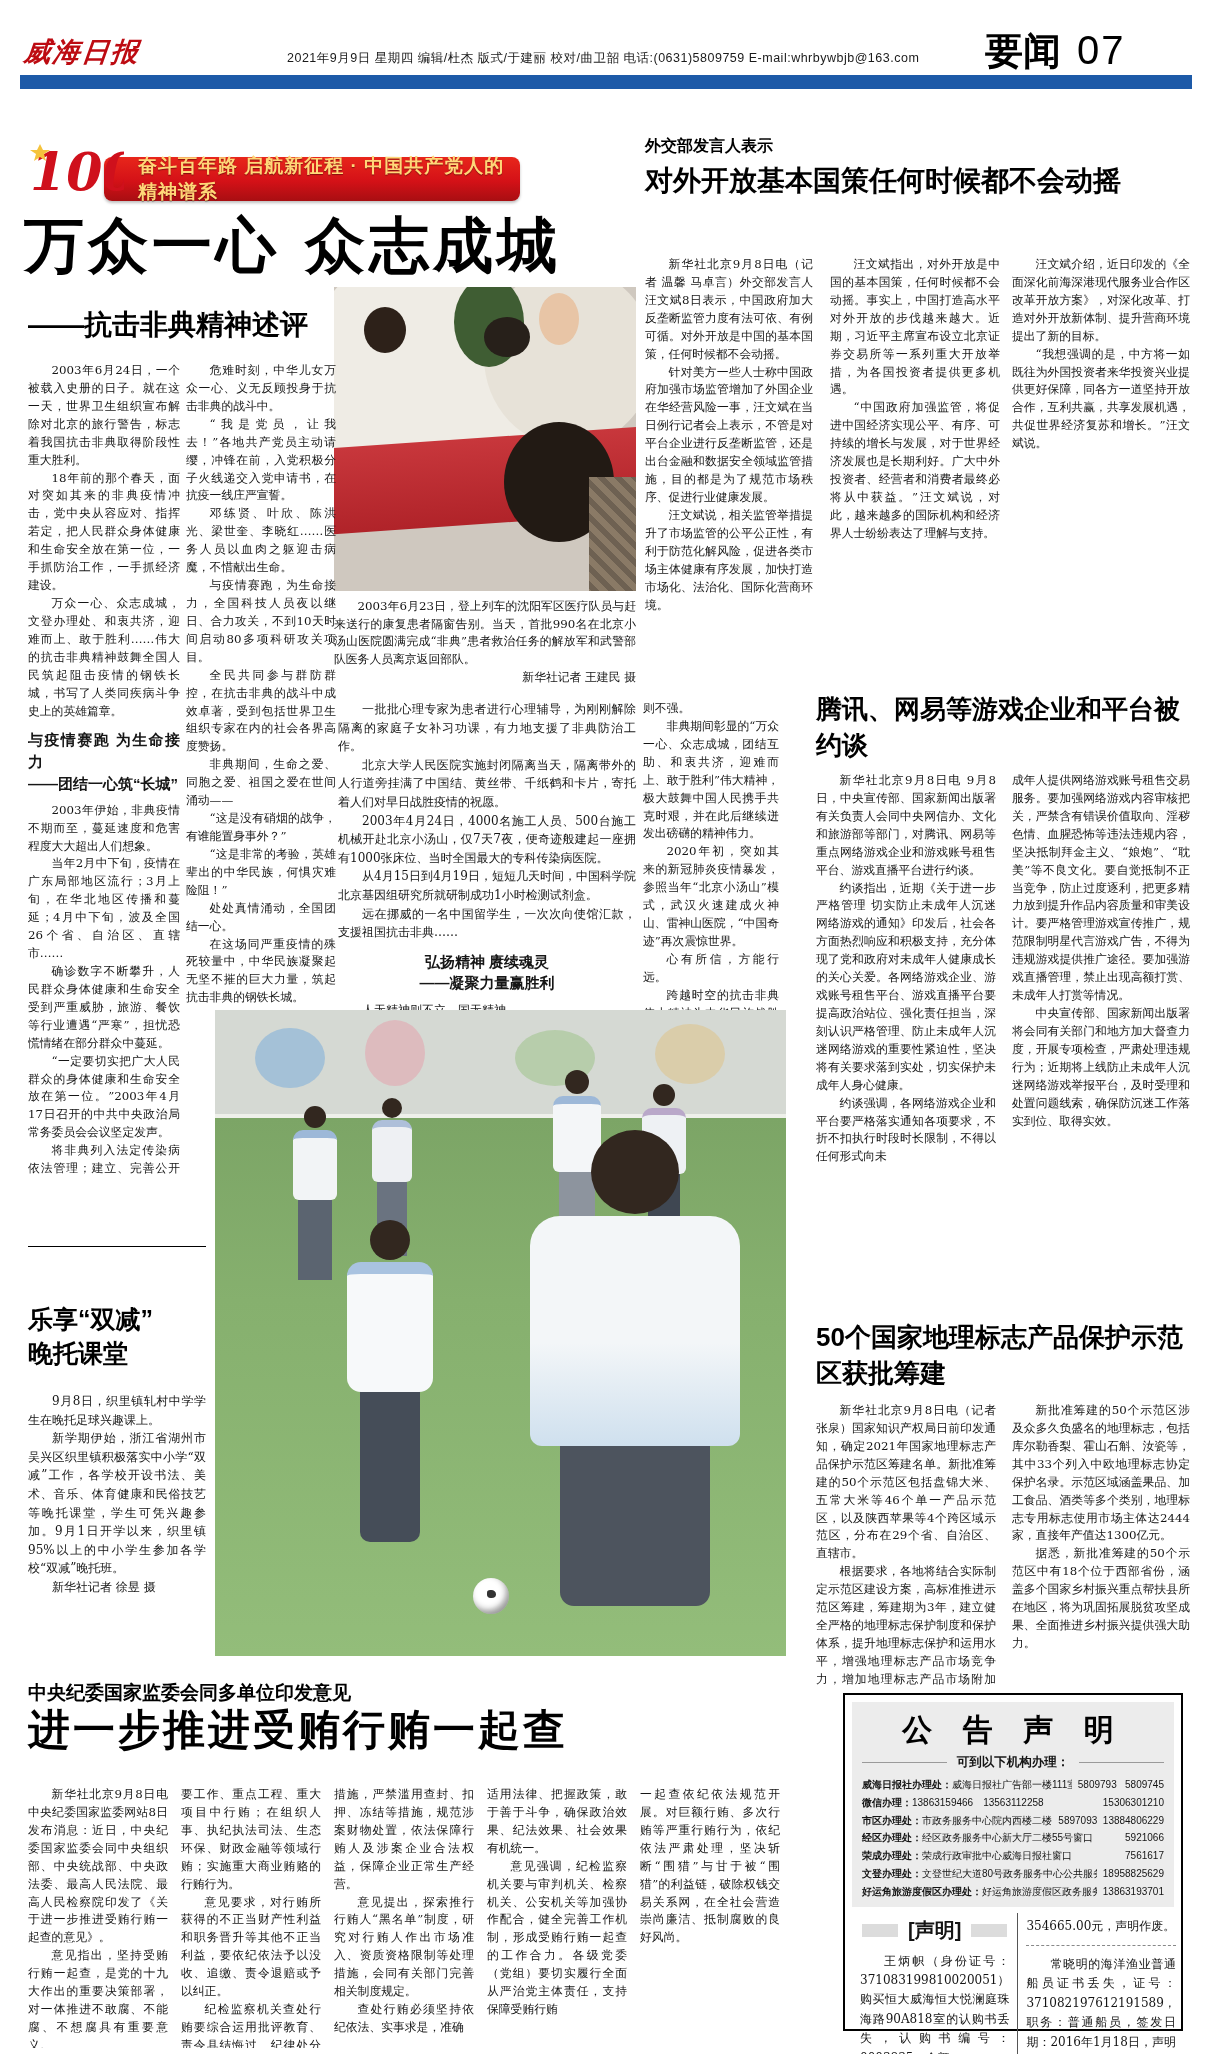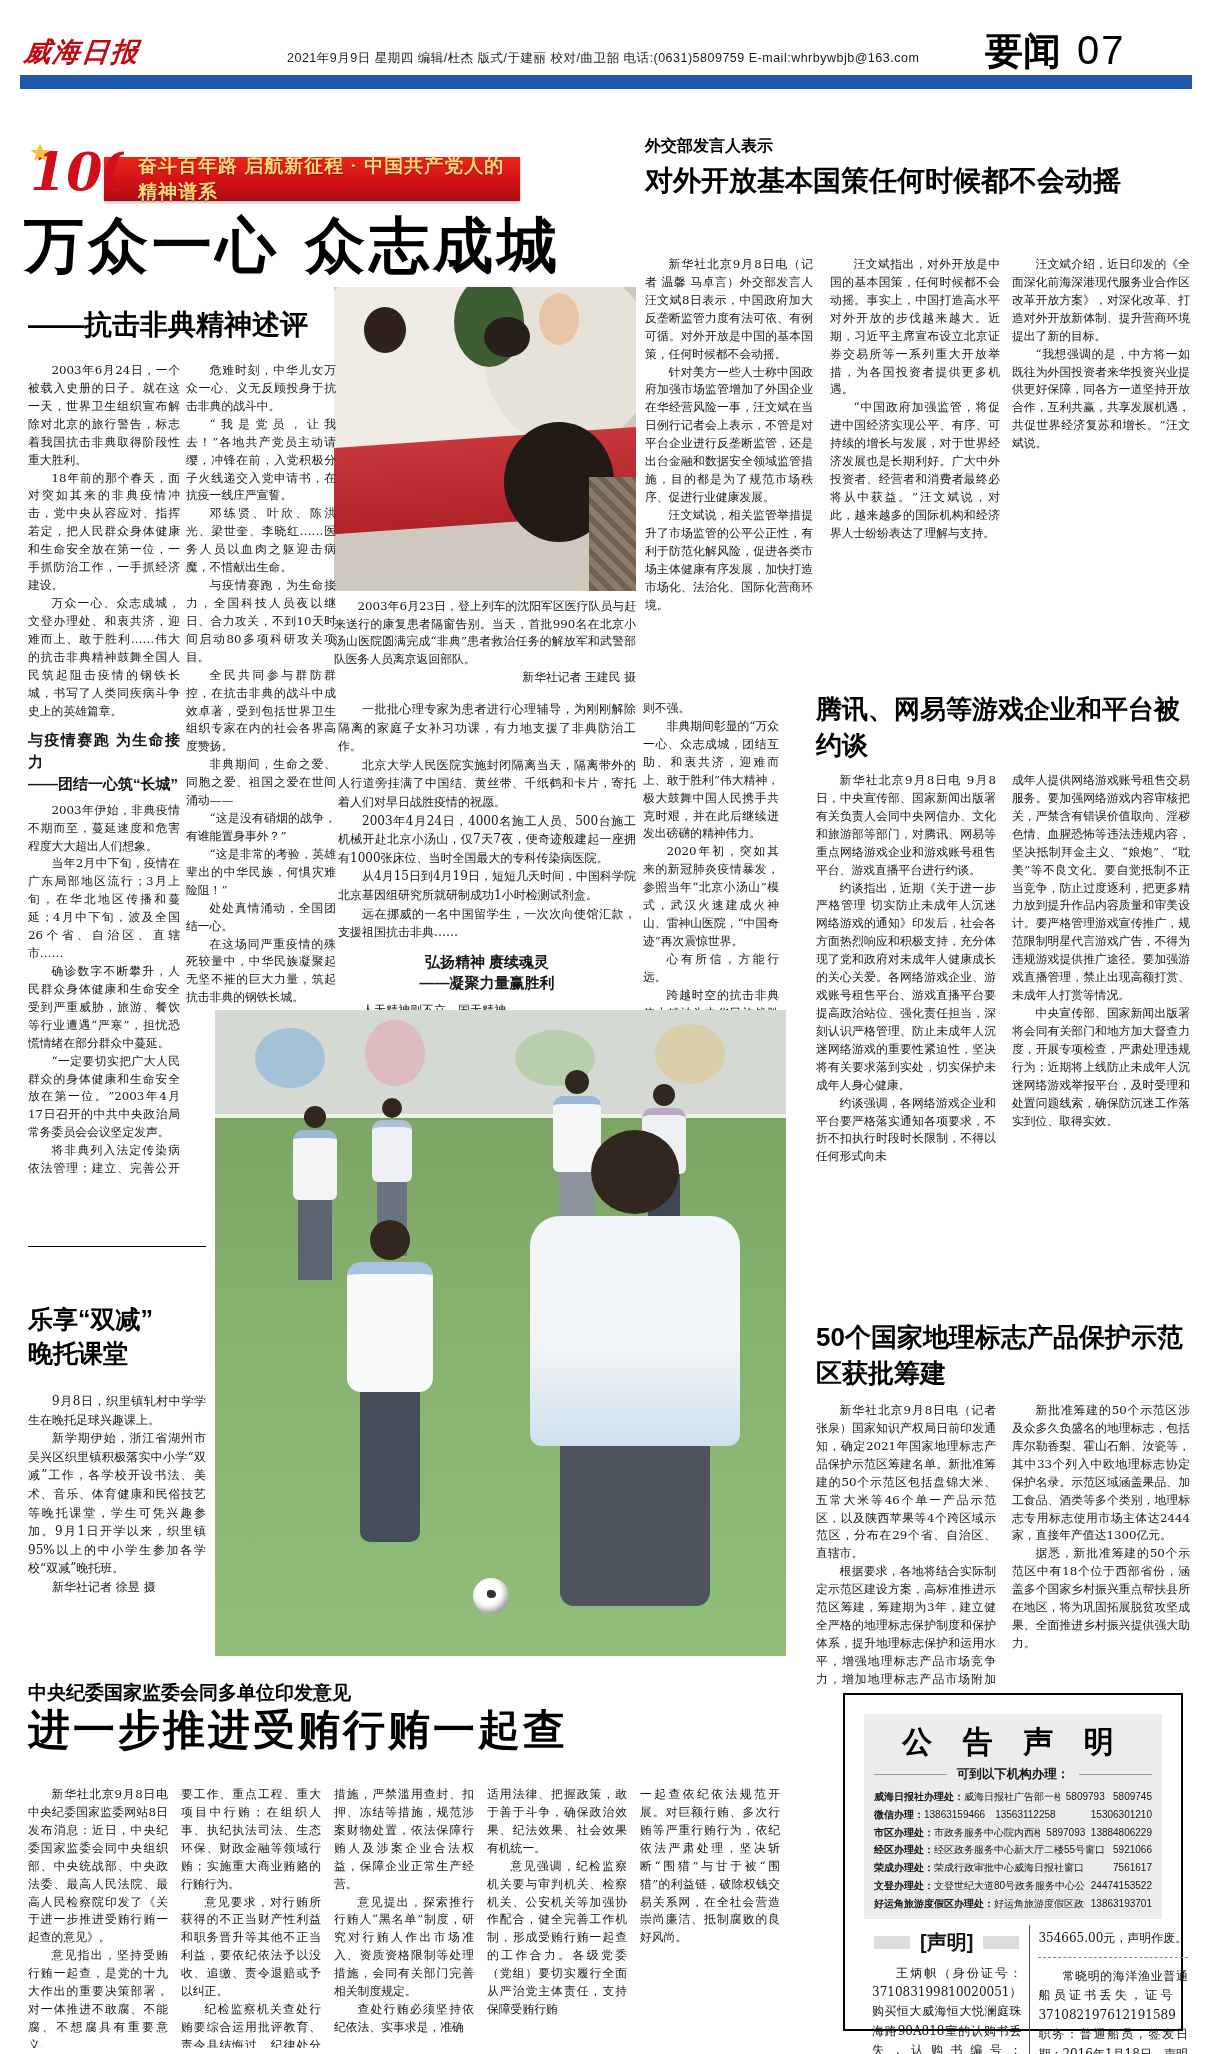--- a/index.html
+++ b/index.html
@@ -7,21 +7,21 @@
   body { width:1217px; height:2054px; position:relative; font-family:"DejaVu Serif","Liberation Serif",serif; color:#141414; overflow:hidden; }
   .abs { position:absolute; }
   
   .masthead { font-size:27px; font-weight:900; font-style:italic; color:#bd0b12; letter-spacing:2px; font-family:"DejaVu Serif",serif; transform:skewX(-6deg); }
   .dateline { font-size:12.5px; color:#1a1a1a; font-family:"Liberation Sans",sans-serif; letter-spacing:0.5px; }
   .pageinfo { font-family:"Liberation Sans",sans-serif; color:#000; display:flex; align-items:baseline; gap:16px; }
   .pageinfo .sec { font-size:38px; font-weight:900; }
   .pageinfo .num { font-size:40px; font-weight:400; letter-spacing:2px; }
   .bluebar { background:#1d5aa8; }
   
-  .ribbon { background:linear-gradient(180deg,#e8261b 0%,#d41117 55%,#a80e12 100%); display:flex; align-items:center; padding-left:34px; box-shadow:0 2px 3px rgba(0,0,0,.25); }
+  .ribbon { background:linear-gradient(180deg,#e8261b 0%,#d41117 55%,#a80e12 100%); display:flex; align-items:center; padding-left:34px; box-shadow:0 2px 3px rgba(0,0,0,.25);border-radius:8px; }
   .ribbon span { color:#ffd778; font-size:19px; font-weight:700; font-family:"Liberation Sans",sans-serif; letter-spacing:1px; text-shadow:0 1px 1px rgba(0,0,0,.4); }
   
   .hl-lead { font-size:60px; font-weight:900; letter-spacing:4px; font-family:"DejaVu Serif",serif; color:#000; line-height:1.1; }
   .hl-sub { font-size:28px; font-weight:700; font-family:"Liberation Sans",sans-serif; color:#000; }
   .byline { font-size:13px; font-family:"Liberation Sans",sans-serif; color:#222; }
   .kicker { font-size:16px; font-weight:600; font-family:"Liberation Sans",sans-serif; color:#000; }
   .hl-med { font-size:26px; font-weight:900; font-family:"Liberation Sans",sans-serif; line-height:1.38; color:#000; }
   .hl-bottom { font-size:42px; font-weight:900; font-family:"DejaVu Serif",serif; letter-spacing:3px; color:#000; }
   .kicker-lg { font-size:19px; font-weight:600; font-family:"Liberation Sans",sans-serif; color:#000; }
   
@@ -39,21 +39,21 @@
   .ph1 { background:#cfc8bf; }
   .ph2 { background:linear-gradient(180deg,#d5d9d3 0,#d5d9d3 108px,#7ca566 108px,#86b06e 45%,#93bd7a 100%); }
   .blob { position:absolute; border-radius:50%; }
   .figure { position:absolute; }
   .figure .head { background:#32271f; border-radius:50%; margin:0 auto; }
   .figure .torso { border-radius:10px 10px 6px 6px; margin:2px auto 0; }
   .figure .legs { margin:0 auto; }
   
   .ps-hl { font-size:25px; font-weight:900; font-family:"Liberation Sans",sans-serif; line-height:1.35; color:#000; }
   
-  .notice { border:2px solid #000; background:#fff; padding:19px; font-family:"Liberation Sans",sans-serif; }
+  .notice { border:2px solid #000; background:#fff; padding:7px; font-family:"Liberation Sans",sans-serif; }
   .notice-gray { background:#ececec; padding:8px 10px 6px; }
   .ntitle { text-align:center; font-size:30px; font-weight:900; letter-spacing:10px; font-family:"DejaVu Serif",serif; color:#000; }
   .nsub { display:flex; align-items:center; gap:10px; margin:3px 0 5px; font-size:12.5px; font-weight:700; }
   .nsub::before,.nsub::after { content:""; height:1px; background:#9a9a9a; flex:1; }
   .nrow { display:flex; align-items:baseline; font-size:10px; line-height:1.78; white-space:nowrap; }
   .nrow .nb { font-weight:700; }
   .nrow .nt { flex:1; overflow:hidden; }
   .nrow .np { text-align:right; margin-left:6px; white-space:pre; }
   .stmts { display:flex; margin-top:6px; font-family:"DejaVu Serif",serif; }
   .stmts .sc { flex:1; padding:4px 8px 0; }
@@ -332,21 +332,21 @@
 
         <div class="nrow">
           <span class="nb">荣成办理处：</span>
           <span class="nt">荣成行政审批中心威海日报社窗口</span>
           <span class="np">7561617</span>
         </div>
 
         <div class="nrow">
           <span class="nb">文登办理处：</span>
           <span class="nt">文登世纪大道80号政务服务中心公共服务区1号</span>
-          <span class="np">24474153522</span>
+          <span class="np">18958825629</span>
         </div>
 
         <div class="nrow">
           <span class="nb">好运角旅游度假区办理处：</span>
           <span class="nt">好运角旅游度假区政务服务中心</span>
           <span class="np">13863193701</span>
         </div>
       </div>
   </div>
   <div class="stmts">

